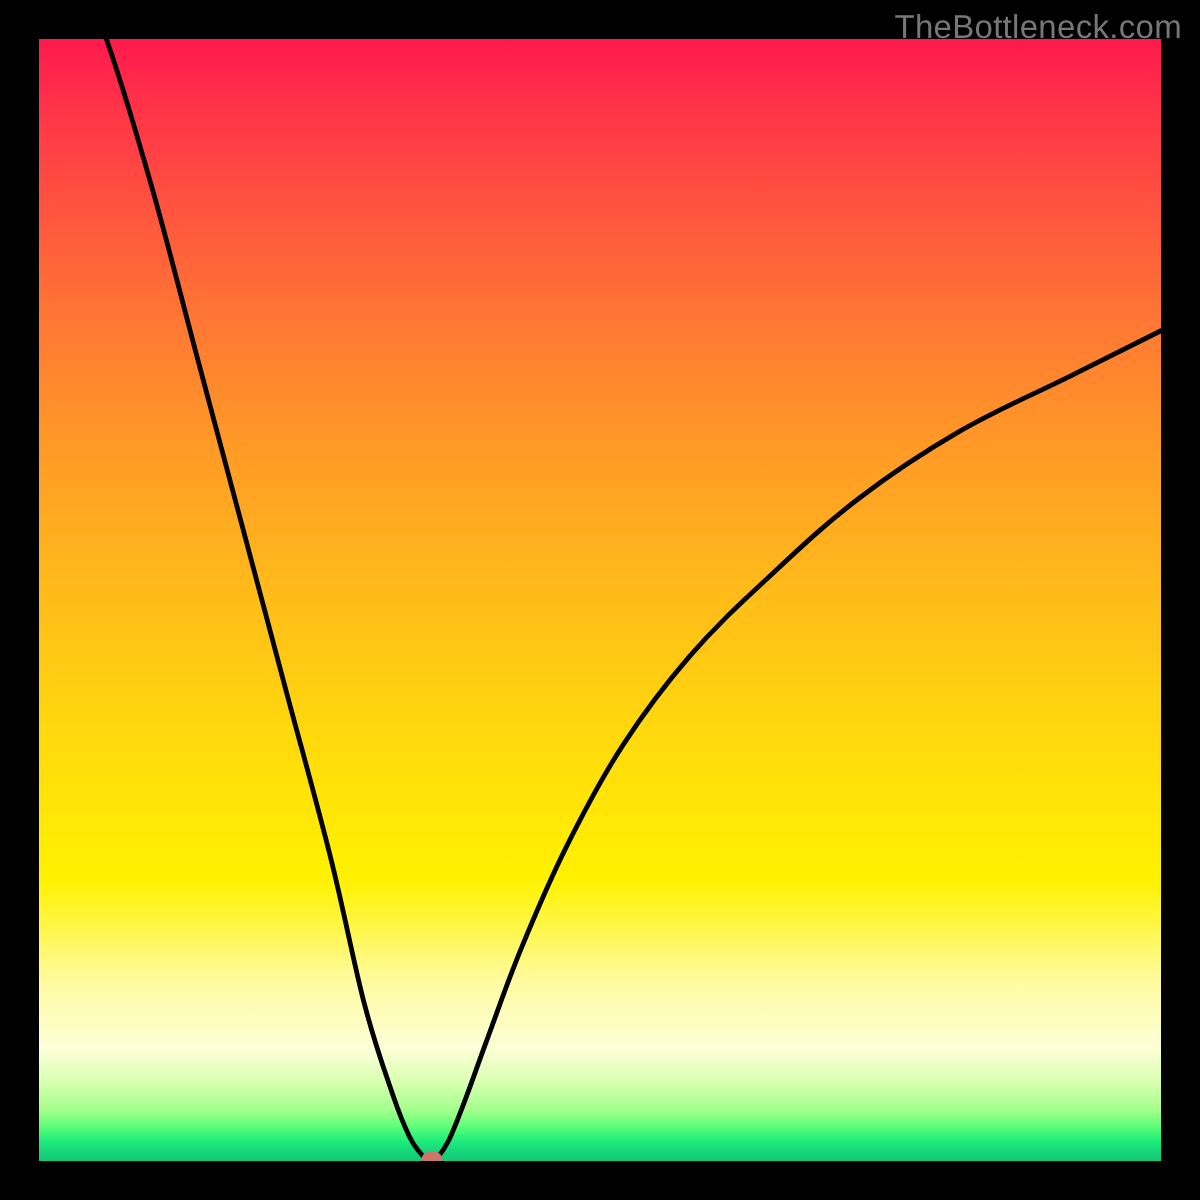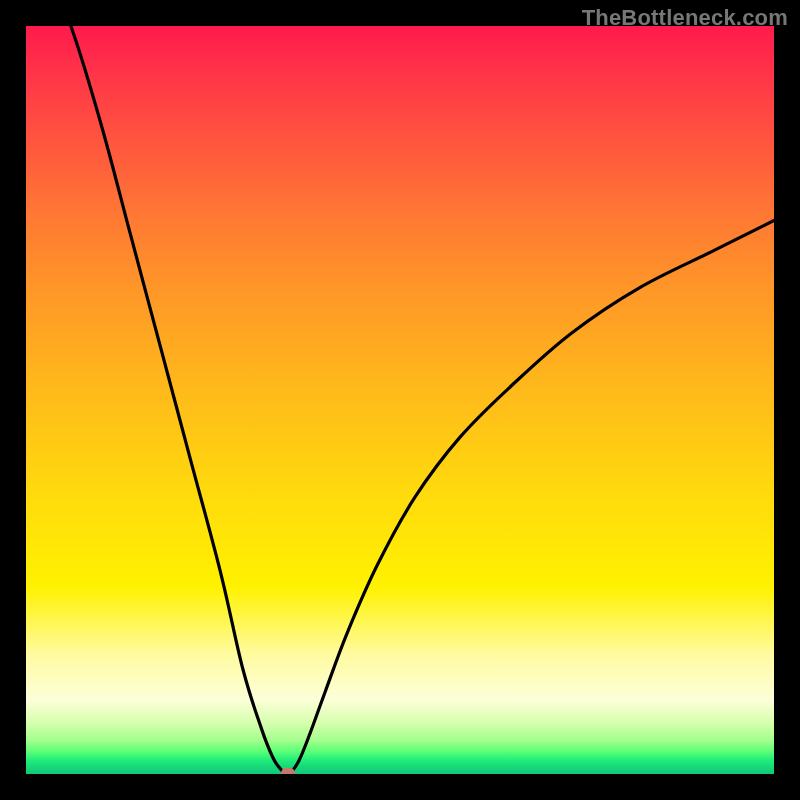--- a/index.html
+++ b/index.html
@@ -40,21 +40,21 @@
       #17d97a 99%,
       #11c779 100%
     );
   }
   .watermark {
     position: absolute;
     top: 5px;
     right: 12px;
     color: #777;
     font-size: 22px;
-    font-weight: 700;
+    font-weight: 400;
     letter-spacing: 0.2px;
   }
   svg.curve {
     position: absolute;
     inset: 0;
   }
   .dot {
     position: absolute;
     width: 14px;
     height: 10px;

